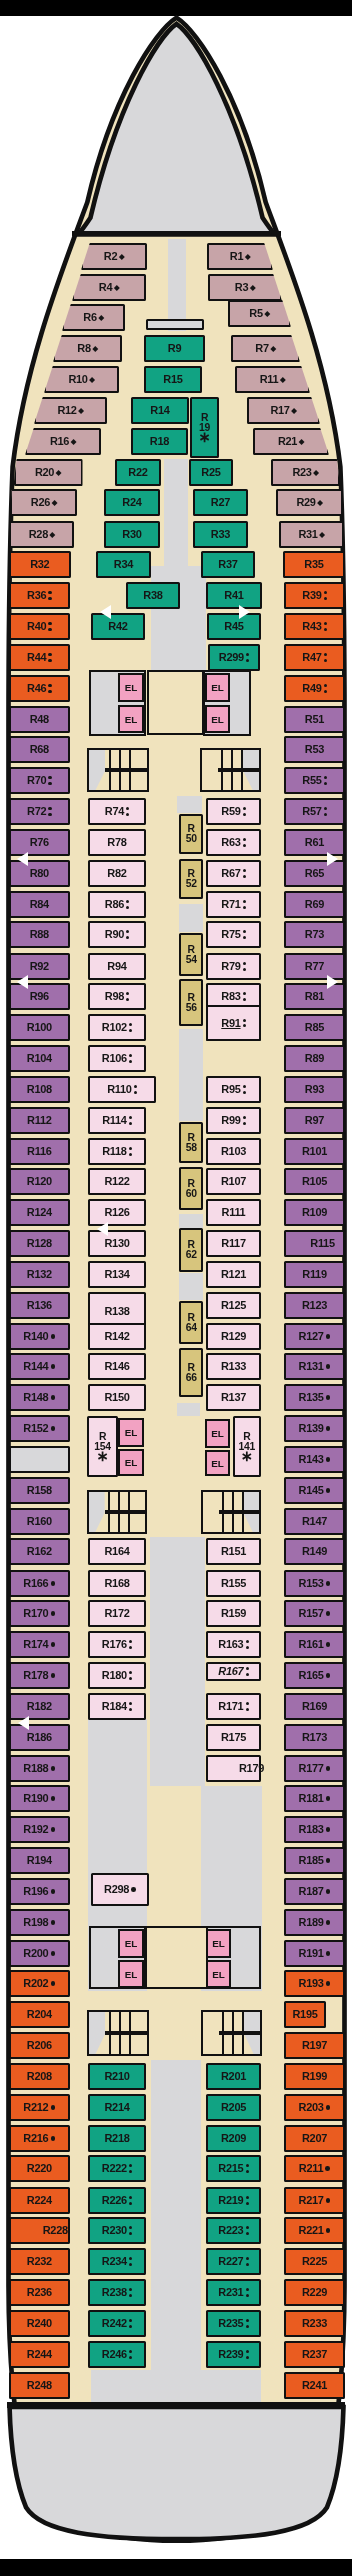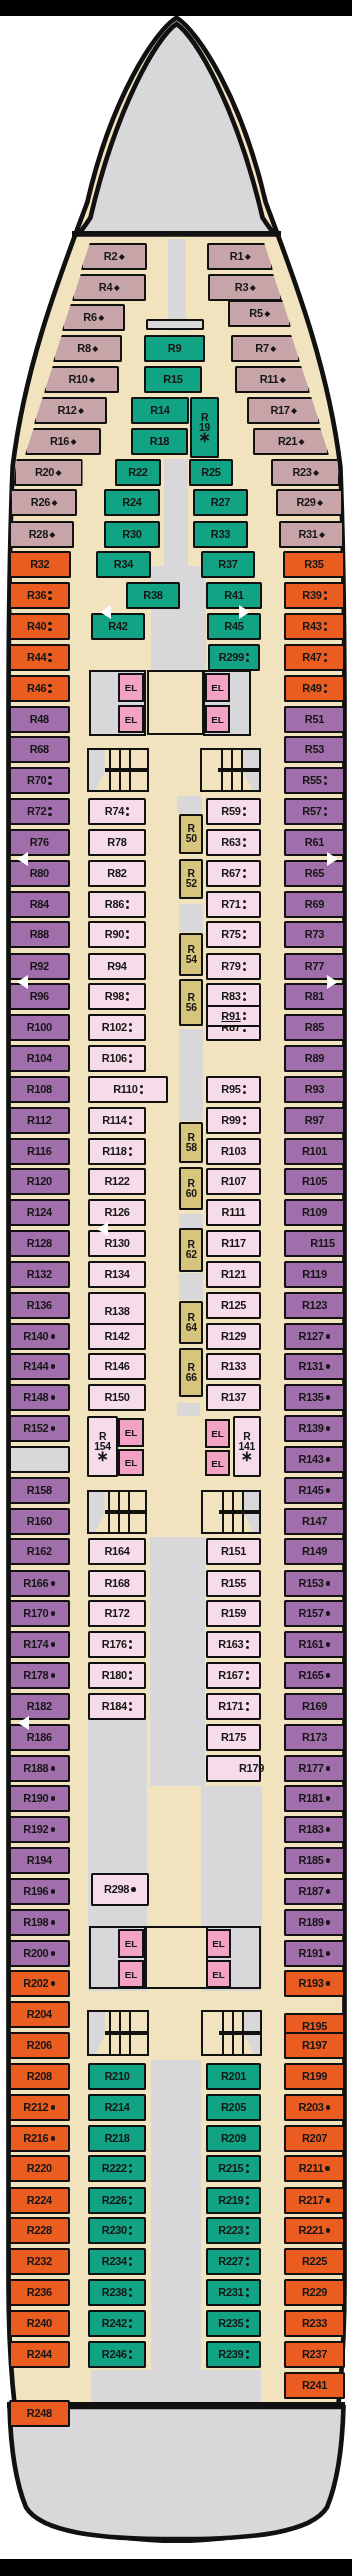--- a/index.html
+++ b/index.html
@@ -378,36 +378,36 @@
       <div class="cabin orange" style="left: 8.8px; top: 2125px; width: 61px; height: 27px;">
         <span>R216</span>
         <span class="sym-dot"></span>
       </div>
       <div class="cabin orange" style="left: 8.8px; top: 2155px; width: 61px; height: 27px;">
         <span>R220</span>
       </div>
       <div class="cabin orange" style="left: 8.8px; top: 2187px; width: 61px; height: 27px;">
         <span>R224</span>
       </div>
-      <div class="cabin orange" style="left: 8.8px; top: 2217px; width: 61px; height: 27px;">
+      <div class="cabin orange" style="left: 8.8px; top: 2217px; width: 61px; height: 27px; justify-content: flex-end;">
         <span>R228</span>
       </div>
       <div class="cabin orange" style="left: 8.8px; top: 2248px; width: 61px; height: 27px;">
         <span>R232</span>
       </div>
       <div class="cabin orange" style="left: 8.8px; top: 2279px; width: 61px; height: 27px;">
         <span>R236</span>
       </div>
       <div class="cabin orange" style="left: 8.8px; top: 2310px; width: 61px; height: 27px;">
         <span>R240</span>
       </div>
       <div class="cabin orange" style="left: 8.8px; top: 2341px; width: 61px; height: 27px;">
         <span>R244</span>
       </div>
-      <div class="cabin orange" style="left: 8.8px; top: 2372px; width: 61px; height: 27px; margin-top: 28px;">
+      <div class="cabin orange" style="left: 8.8px; top: 2372px; width: 61px; height: 27px;">
         <span>R248</span>
       </div>
       <div class="cabin mauve" style="left: 207px; top: 243px; width: 66px; height: 27px; clip-path: polygon(0px 0px, calc(100% - 8.8px) 0px, 100% 100%, 0px 100%);">
         <span>R1</span>
         <span class="sym-d">◆</span>
       </div>
       <div class="cabin mauve" style="left: 208px; top: 274px; width: 74px; height: 27px; clip-path: polygon(0px 0px, calc(100% - 8.8px) 0px, 100% 100%, 0px 100%);">
         <span>R3</span>
         <span class="sym-d">◆</span>
       </div>
@@ -619,21 +619,21 @@
         <span class="sym-dot"></span>
       </div>
       <div class="cabin purple" style="left: 284px; top: 1940px; width: 61px; height: 27px;">
         <span>R191</span>
         <span class="sym-dot"></span>
       </div>
       <div class="cabin orange" style="left: 284px; top: 1970px; width: 61px; height: 27px;">
         <span>R193</span>
         <span class="sym-dot"></span>
       </div>
-      <div class="cabin orange" style="left: 284px; top: 2001px; width: 61px; height: 27px; margin-top: 12px;">
+      <div class="cabin orange" style="left: 284px; top: 2001px; width: 42px; height: 27px;">
         <span>R195</span>
       </div>
       <div class="cabin orange" style="left: 284px; top: 2032px; width: 61px; height: 27px;">
         <span>R197</span>
       </div>
       <div class="cabin orange" style="left: 284px; top: 2063px; width: 61px; height: 27px;">
         <span>R199</span>
       </div>
       <div class="cabin orange" style="left: 284px; top: 2094px; width: 61px; height: 27px;">
         <span>R203</span>
@@ -713,21 +713,21 @@
           <i></i>
         </span>
       </div>
       <div class="cabin pink" style="left: 88px; top: 1045px; width: 58px; height: 27px;">
         <span>R106</span>
         <span class="sym-dots">
           <i></i>
           <i></i>
         </span>
       </div>
-      <div class="cabin pink" style="left: 88px; top: 1076px; width: 80px; height: 27px;">
+      <div class="cabin pink" style="left: 88px; top: 1076px; width: 68px; height: 27px;">
         <span>R110</span>
         <span class="sym-dots">
           <i></i>
           <i></i>
         </span>
       </div>
       <div class="cabin pink" style="left: 88px; top: 1107px; width: 58px; height: 27px;">
         <span>R114</span>
         <span class="sym-dots">
           <i></i>
@@ -902,21 +902,21 @@
           <i></i>
         </span>
       </div>
       <div class="cabin pink" style="left: 206px; top: 1014px; width: 55px; height: 27px;">
         <span>R87</span>
         <span class="sym-dots">
           <i></i>
           <i></i>
         </span>
       </div>
-      <div class="cabin pink" style="left: 206px; top: 1005px; width: 55px; height: 22px; text-decoration: underline;">
+      <div class="cabin pink" style="left: 206px; top: 1005px; width: 55px; height: 36px; text-decoration: underline;">
         <span>R91</span>
         <span class="sym-dots">
           <i></i>
           <i></i>
         </span>
       </div>
       <div class="cabin pink" style="left: 206px; top: 1076px; width: 55px; height: 27px;">
         <span>R95</span>
         <span class="sym-dots">
           <i></i>
@@ -966,21 +966,21 @@
       <div class="cabin pink" style="left: 206px; top: 1600px; width: 55px; height: 27px;">
         <span>R159</span>
       </div>
       <div class="cabin pink" style="left: 206px; top: 1631px; width: 55px; height: 27px;">
         <span>R163</span>
         <span class="sym-dots">
           <i></i>
           <i></i>
         </span>
       </div>
-      <div class="cabin pink" style="left: 206px; top: 1662px; width: 55px; height: 27px;">
+      <div class="cabin pink" style="left: 206px; top: 1662px; width: 55px; height: 19px; font-style: italic;">
         <span>R167</span>
         <span class="sym-dots">
           <i></i>
           <i></i>
         </span>
       </div>
       <div class="cabin pink" style="left: 206px; top: 1693px; width: 55px; height: 27px;">
         <span>R171</span>
         <span class="sym-dots">
           <i></i>

